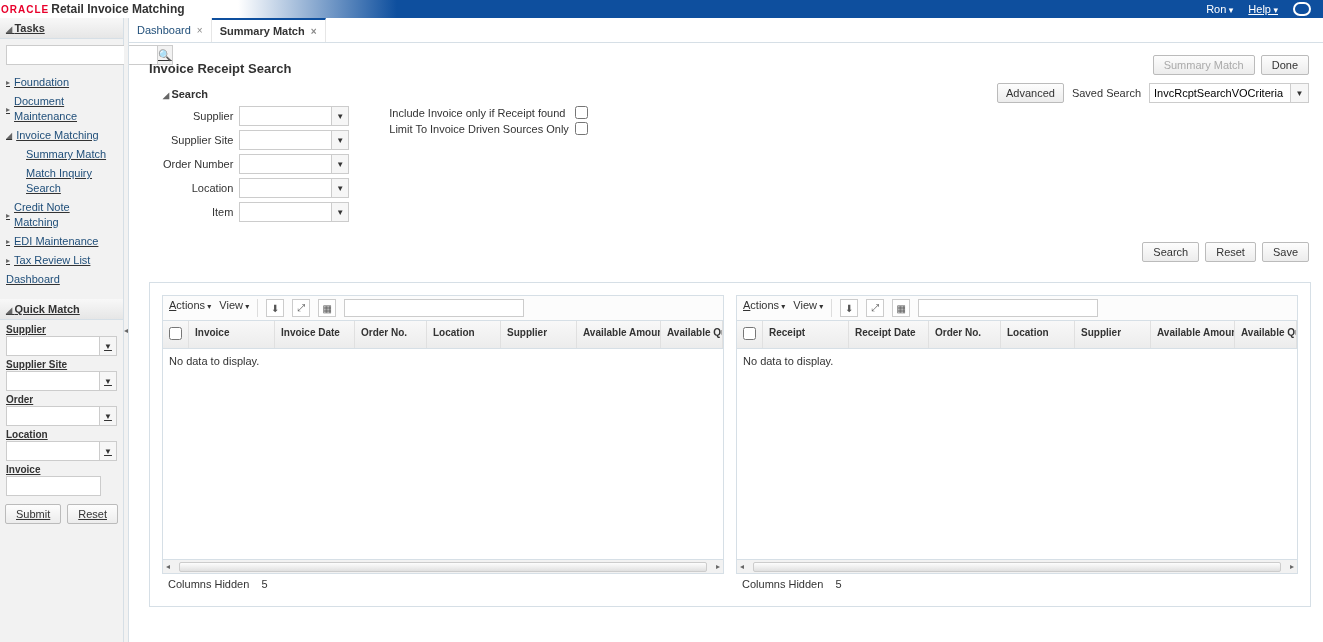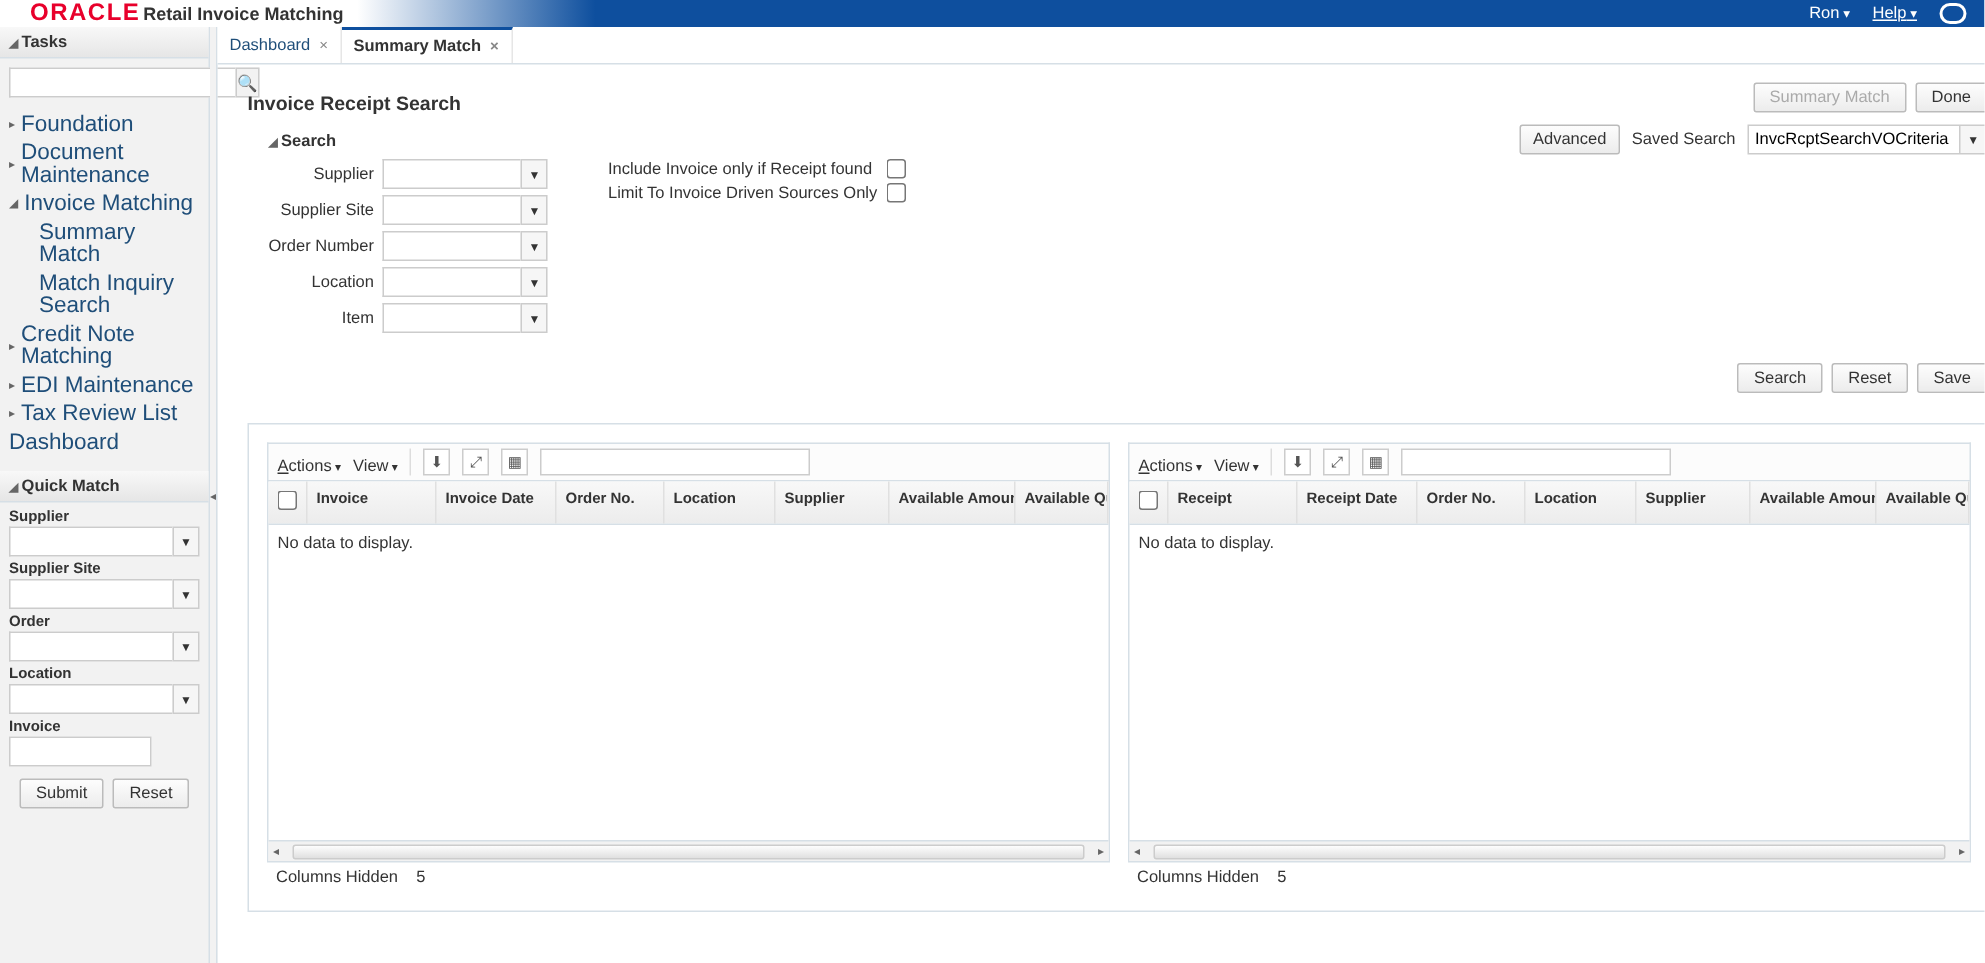--- a/index.html
+++ b/index.html
@@ -1,36 +1,36 @@
 <!DOCTYPE html>
 <html><head>
 <meta charset="utf-8">
 <style>
 * { box-sizing: border-box; margin: 0; padding: 0; font-family: Arial, Helvetica, sans-serif; }
 body { font-size: 11px; color: #333; background: #fff; width: 1323px; height: 642px; overflow: hidden; }
 
 .topbar { height: 18px; background: linear-gradient(to right, #fff 0%, #fff 18%, #0E4F9E 30%, #0E4F9E 100%); display: flex; align-items: center; }
-.oracle-logo { color: #E8002B; font-weight: bold; font-size: 16px; letter-spacing: 1px; margin-left: 20px; }
+.oracle-logo { color: #E8002B; font-weight: bold; font-size: 10px; letter-spacing: 1px; margin-left: 1px; }
 .app-title { font-size: 12px; font-weight: bold; color: #333; margin-left: 2px; }
 .topbar-right { margin-left: auto; display: flex; align-items: center; gap: 15px; padding-right: 12px; color: #fff; font-size: 11px; }
 .user-menu, .help-menu { cursor: pointer; }
 .user-menu::after, .help-menu::after { content: " ▾"; font-size: 9px; }
 .help-menu { text-decoration: underline; }
 .o-icon { width: 18px; height: 14px; border: 2px solid #fff; border-radius: 7px; display: inline-block; }
 
 .layout { display: flex; height: calc(642px - 18px); }
-.sidebar { width: 140px; background: #f2f2f2; border-right: 1px solid #d6dfe6; display: flex; flex-direction: column; }
+.sidebar { width: 124px; background: #f2f2f2; border-right: 1px solid #d6dfe6; display: flex; flex-direction: column; text-decoration: underline; }
 .panel-header { background: linear-gradient(#f8f8f8,#e6e6e6); border-bottom: 1px solid #d6dfe6; padding: 4px 6px; font-weight: bold; font-size: 11px; }
 .panel-header::before { content: "◢ "; font-size: 8px; color: #666; }
 .search-box { display: flex; padding: 6px; gap: 0; }
 .search-box input { flex: 1; height: 20px; border: 1px solid #ccc; border-right: none; padding: 0 4px; font-size: 11px; }
 .search-box button { width: 22px; height: 20px; background: #f2f2f2; border: 1px solid #ccc; cursor: pointer; font-size: 11px; }
 
 .tree { padding: 2px 6px 10px 6px; }
-.tree-item { display: flex; align-items: center; padding: 2px 0; color: #1F4E79; cursor: pointer; font-size: 15px; line-height: 15px; }
+.tree-item { display: flex; align-items: center; padding: 2px 0; color: #1F4E79; cursor: pointer; font-size: 11px; line-height: 15px; }
 .tree-item.level1::before { content: "▸"; font-size: 8px; color: #666; margin-right: 4px; }
 .tree-item.level1.expanded::before { content: "◢"; }
 .tree-item.level2 { padding-left: 20px; }
 .tree-item.level0 { padding-left: 0; }
 
 .qm-form { padding: 4px 6px; }
 .qm-row { margin-bottom: 3px; }
 .qm-label { font-size: 10px; font-weight: bold; color: #333; display: block; margin-bottom: 1px; }
 .qm-combo { display: flex; }
 .qm-combo input { flex: 1; height: 20px; border: 1px solid #ccc; border-right: none; padding: 0 4px; font-size: 11px; min-width: 0; }
@@ -70,21 +70,21 @@
 .saved-label { color:#333; }
 .saved-select { display:flex; align-items:center; border:1px solid #ccc; }
 .saved-select input { border:none; height:18px; width:140px; padding:0 4px; font-size:11px; }
 .saved-select .dd { width:18px; height:18px; background:#f6f6f6; border-left:1px solid #ccc; display:flex; align-items:center; justify-content:center; cursor:pointer; font-size:8px; }
 
 .search-actions { display:flex; justify-content:flex-end; gap:6px; margin-top:20px; margin-bottom:20px; padding-right:2px; }
 
 .grids { display:flex; gap:12px; border:1px solid #d6dfe6; padding:12px; }
 .grid-panel { flex:1; min-width:0; }
 .grid-title { font-weight:bold; font-size:12px; margin-bottom:6px; color:#333; }
-.grid-toolbar { display:flex; align-items:flex-end; gap:8px; border:1px solid #d6dfe6; border-bottom:none; padding:3px 6px; background:#fcfcfc; }
+.grid-toolbar { display:flex; align-items:flex-start; gap:8px; border:1px solid #d6dfe6; border-bottom:none; padding:3px 6px; background:#fcfcfc; }
 .menu-link { font-size:11px; color:#333; cursor:pointer; }
 .menu-link u { text-decoration:underline; }
 .menu-link::after { content:" ▾"; font-size:8px; }
 .tool-icon { width:18px; height:18px; border:1px solid #ccc; background:#fff; display:flex; align-items:center; justify-content:center; cursor:pointer; font-size:10px; color:#555; }
 .tool-sep { width:1px; height:18px; background:#ddd; }
 .tool-input { height:18px; border:1px solid #ccc; width:180px; font-size:11px; padding:0 4px; }
 
 .grid-table { border:1px solid #d6dfe6; }
 .ghead { display:flex; background:linear-gradient(#f8f8f8,#ececec); border-bottom:1px solid #d6dfe6; font-size:10px; font-weight:bold; }
 .ghead .gh { padding:6px 6px; border-right:1px solid #e0e0e0; white-space:nowrap; overflow:hidden; }

